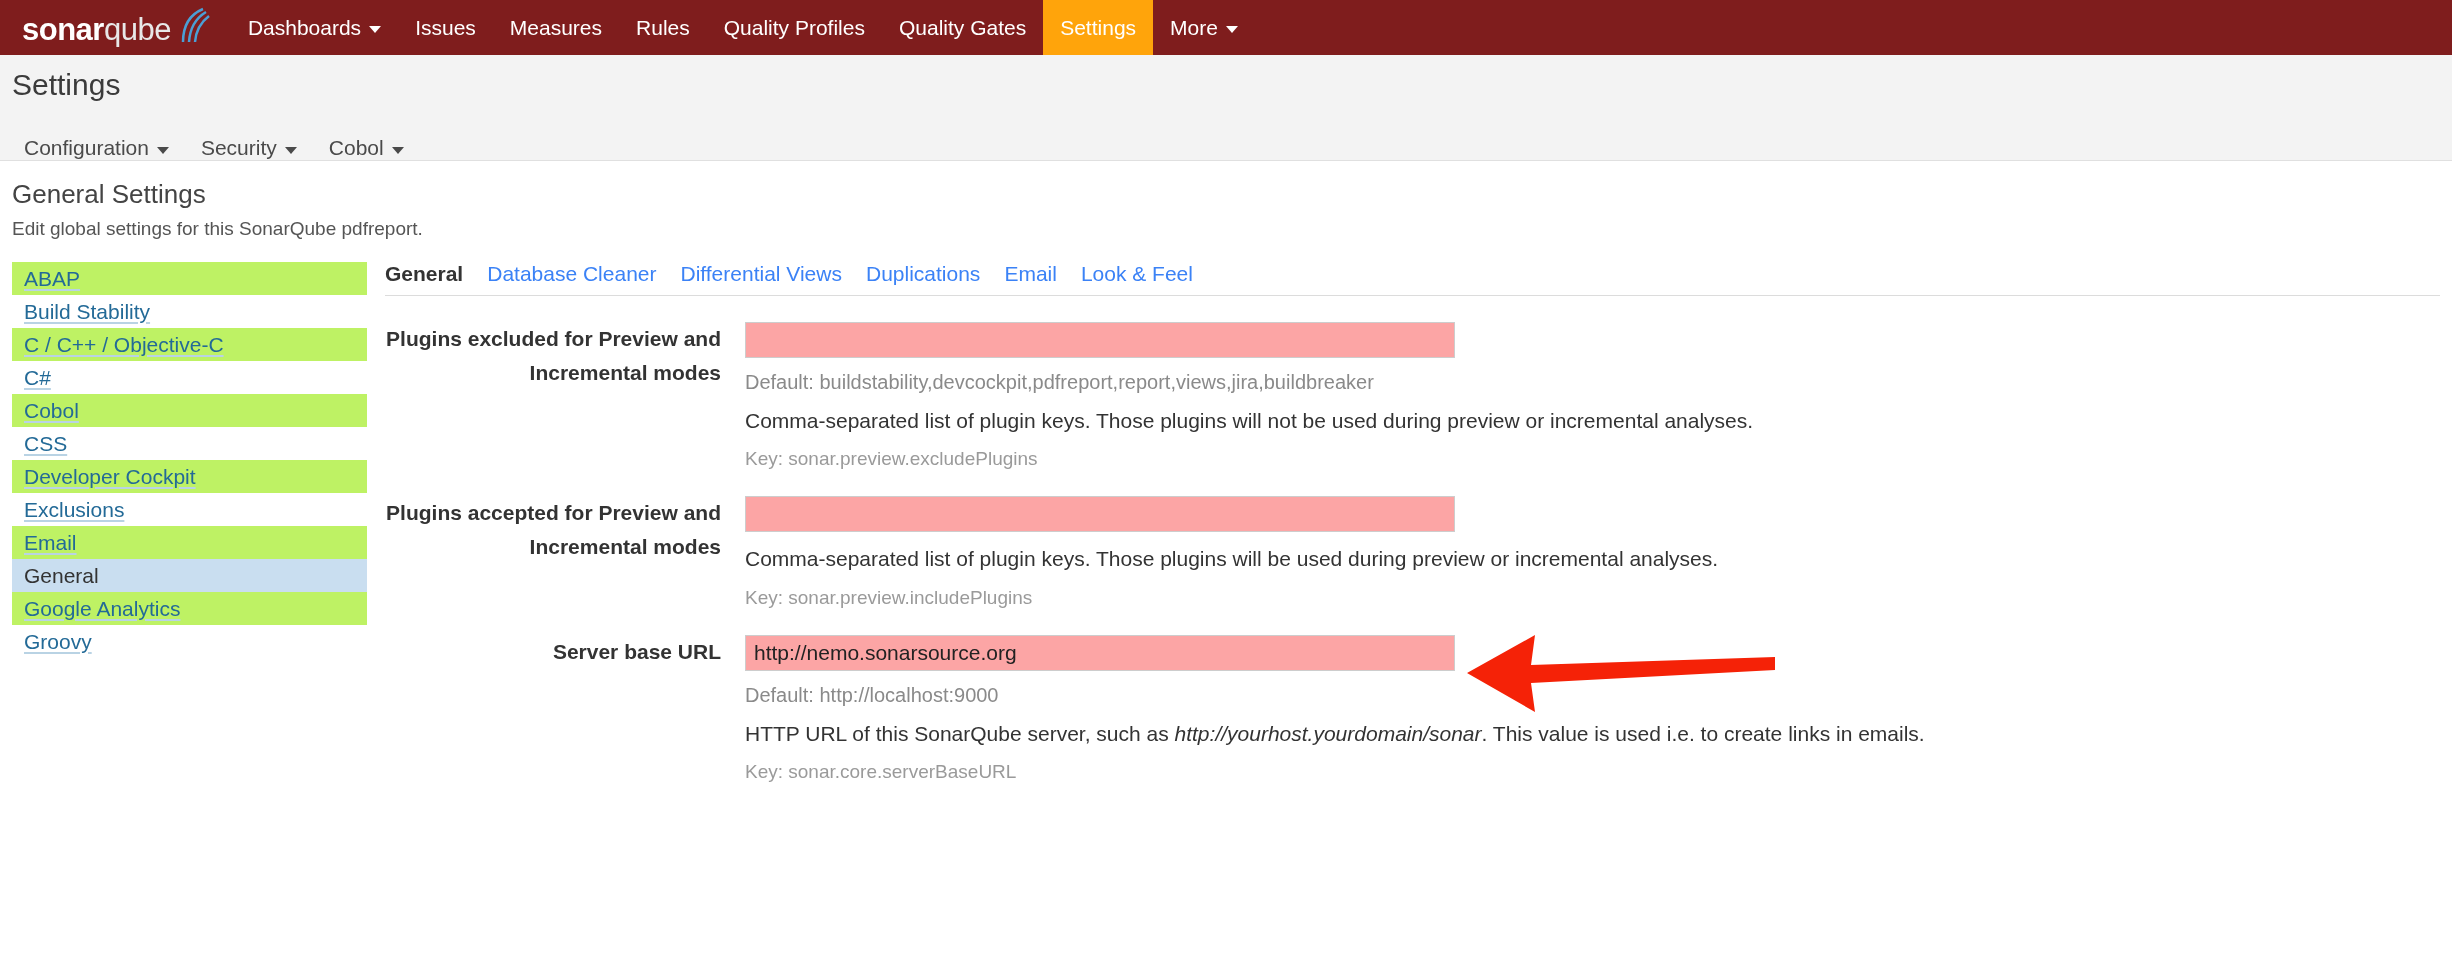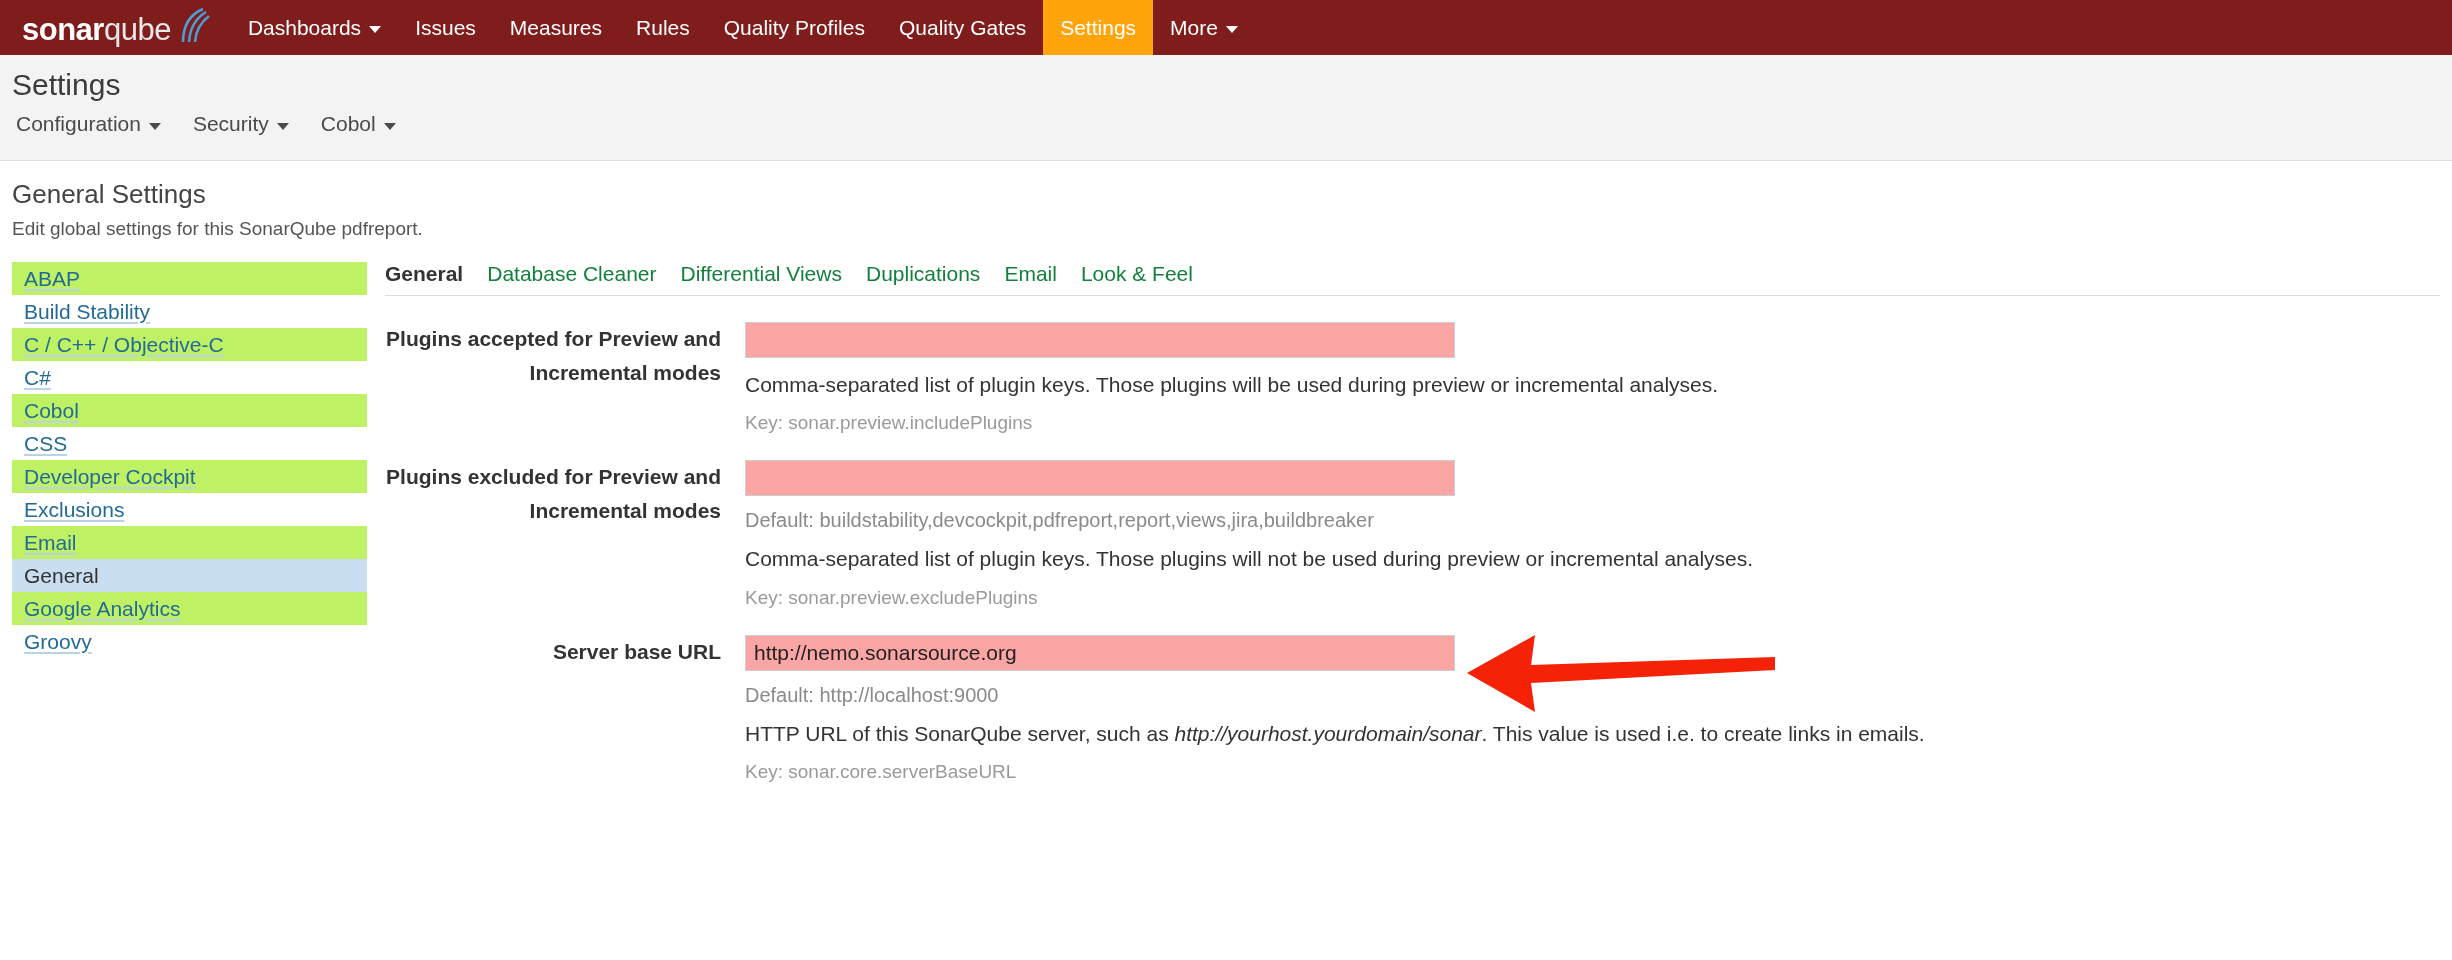--- a/index.html
+++ b/index.html
@@ -69,21 +69,22 @@
     padding: 0;
   }
   #page-title {
     font-size: 30px;
     color: #3b3b3b;
     font-weight: 400;
     padding: 13px 0 10px 12px;
   }
   #sub-nav {
     display: flex;
-    align-items: flex-start;
+    align-items: flex-end;
+    padding-left: 8px;
     height: 48px;
   }
   .subnav-item {
     font-size: 21px;
     color: #4a4a4a;
     padding: 0 16px;
     cursor: pointer;
     white-space: nowrap;
     display: flex;
     align-items: center;
@@ -144,21 +145,21 @@
   #settings-panel { flex: 1 1 auto; padding-left: 18px; min-width: 0; }
 
   #tab-bar {
     display: flex;
     align-items: flex-end;
     border-bottom: 1px solid #dcdcdc;
     padding-bottom: 9px;
   }
   .tab {
     font-size: 21px;
-    color: #15803d;
+    color: #3b82f6;
     margin-right: 24px;
     cursor: pointer;
     white-space: nowrap;
   }
   .tab.active { color: #333333; font-weight: 700; }
 
   .field-row {
     display: flex;
     align-items: flex-start;
     padding-top: 26px;
@@ -325,34 +326,34 @@
       <div id="tab-bar">
           <div class="tab active">General</div>
           <div class="tab">Database Cleaner</div>
           <div class="tab">Differential Views</div>
           <div class="tab">Duplications</div>
           <div class="tab">Email</div>
           <div class="tab">Look &amp; Feel</div>
         </div>
       <div id="fields-container">
           <div class="field-row">
-            <div class="field-label">Plugins accepted for Preview and Incremental modes</div>
-            <div class="field-body">
-              <input type="text" class="field-input" placeholder="" style="">
-              <div class="field-desc"><span>Comma-separated list of plugin keys. Those plugins will be used during preview or incremental analyses.</span></div>
-              <div class="field-key">Key: sonar.preview.includePlugins</div>
-            </div>
-          </div>
-          <div class="field-row">
             <div class="field-label">Plugins excluded for Preview and Incremental modes</div>
             <div class="field-body">
               <input type="text" class="field-input" placeholder="" style="">
               <div class="field-note">Default: buildstability,devcockpit,pdfreport,report,views,jira,buildbreaker</div>
               <div class="field-desc"><span>Comma-separated list of plugin keys. Those plugins will not be used during preview or incremental analyses.</span></div>
               <div class="field-key">Key: sonar.preview.excludePlugins</div>
+            </div>
+          </div>
+          <div class="field-row">
+            <div class="field-label">Plugins accepted for Preview and Incremental modes</div>
+            <div class="field-body">
+              <input type="text" class="field-input" placeholder="" style="">
+              <div class="field-desc"><span>Comma-separated list of plugin keys. Those plugins will be used during preview or incremental analyses.</span></div>
+              <div class="field-key">Key: sonar.preview.includePlugins</div>
             </div>
           </div>
           <div class="field-row">
             <div class="field-label">Server base URL</div>
             <div class="field-body">
               <input type="text" class="field-input" placeholder="" value="http://nemo.sonarsource.org" style="">
               <div id="annotation-arrow"><svg width="320" height="100" viewBox="0 0 320 100">
                   <path d="M4 50 L72 12 L68 42 L312 34 L312 47 L68 60 L72 89 Z" fill="#F52207"></path>
                 </svg></div>
               <div class="field-note">Default: http://localhost:9000</div>

